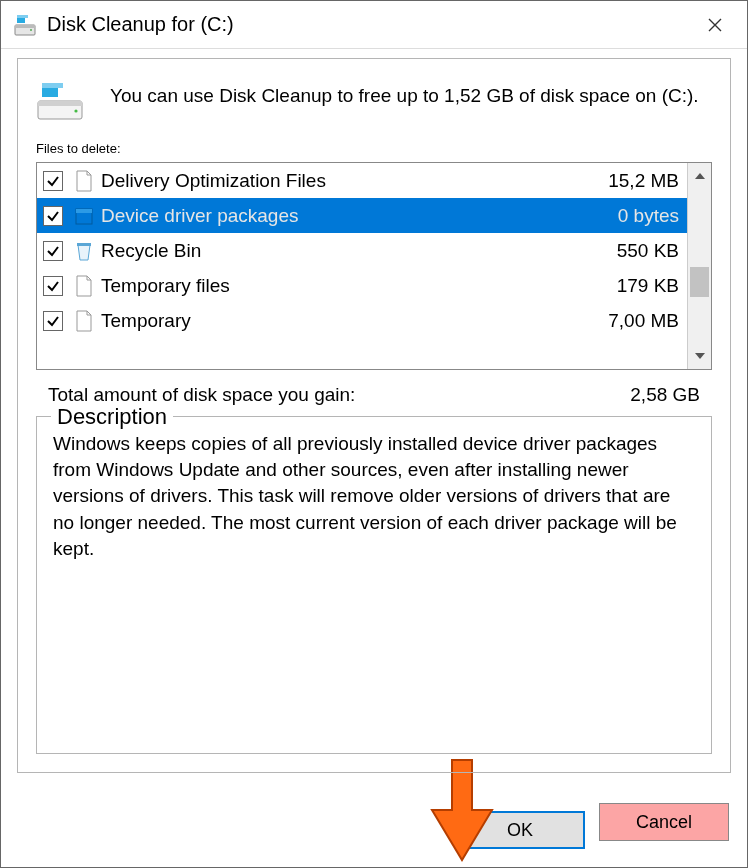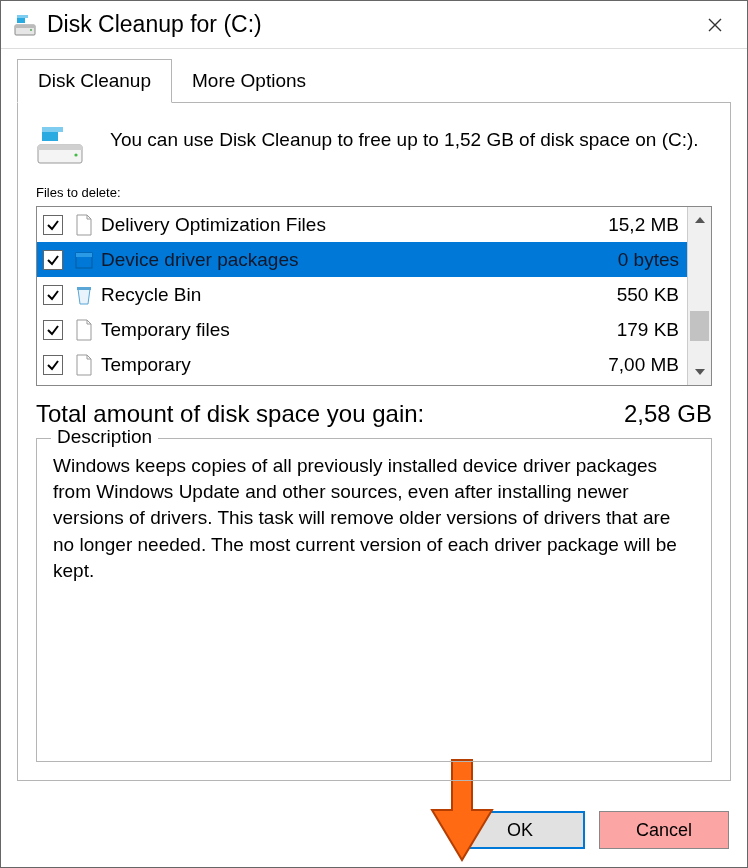--- a/index.html
+++ b/index.html
@@ -28,21 +28,21 @@
     padding: 0 12px;
     border-bottom: 1px solid #ddd;
   }
   .titlebar .app-icon {
     width: 24px;
     height: 24px;
     margin-right: 10px;
     position: relative;
   }
   .app-icon svg { width: 24px; height: 24px; display:block; }
-  .titlebar .title { font-size: 23px; flex: 1; font-weight: 400; }
+  .titlebar .title { font-size: 20px; flex: 1; font-weight: 400; }
   .close-btn {
     width: 60px;
     height: 46px;
     display: flex;
     align-items: center;
     justify-content: center;
     font-size: 22px;
     color: #333;
     cursor: pointer;
     margin-right:-10px;
@@ -94,37 +94,37 @@
   .intro { display: flex; gap: 26px; align-items: flex-start; margin-bottom: 20px;}
   .drive-icon { width: 48px; min-width:48px; }
   .drive-icon svg { width:48px; height:40px; display:block; }
   .intro-text { font-size: 19px; line-height: 1.35; padding-top:2px; }
 
   .label { font-size: 13px; margin-bottom: 6px; }
 
   .list-wrap {
     display: flex;
     border: 1px solid #888;
-    height: 180px;
+    height: 208px;
   }
   .list {
     flex: 1;
     overflow: hidden;
   }
   .row {
     display: flex;
     align-items: center;
     height: 35px;
     padding: 0 8px 0 6px;
     gap: 6px;
     font-size: 19px;
   }
   .row.selected {
     background: #0078d7;
-    color: #0f172a;
+    color: #e5e5e5;
   }
   .chk {
     width: 20px; height: 20px;
     border: 1px solid #666;
     background: #fff;
     display: inline-flex;
     align-items: center;
     justify-content: center;
     font-size: 16px;
     margin-right: 4px;
@@ -154,37 +154,37 @@
   .sb-thumb {
     position: absolute;
     left: 2px; right: 2px;
     top: 78px; height: 30px;
     background: #c2c2c2;
   }
 
   .total-row {
     display: flex;
     justify-content: space-between;
-    font-size: 24px;
-    margin: 14px 0 10px;
+    font-size: 19px;
+    margin: 14px 12px 10px;
   }
 
   .groupbox {
     border: 1px solid #b5b5b5;
     padding: 14px 16px 18px;
     position: relative;
     flex: 1;
   }
   .group-legend {
     position: absolute;
     top: -13px;
     left: 14px;
     background: #fff;
     padding: 0 6px;
-    font-size: 19px;
+    font-size: 22px;
   }
   .desc-text {
     font-size: 19px;
     line-height: 1.38;
   }
 
   .button-row {
     display: flex;
     justify-content: flex-end;
     gap: 14px;
@@ -195,20 +195,21 @@
     height: 38px;
     border: 1px solid #888;
     background: #fca5a5;
     font-size: 18px;
     cursor: pointer;
     font-family: inherit;
   }
   .btn.default {
     border: 2px solid #0078d7;
     background: #e1e1e1;
+    margin-top: 8px;
   }
 
   .arrow-annot {
     position: absolute;
     left: 426px;
     top: 706px;
     pointer-events: none;
   }
   .arrow-annot svg { width: 70px; height: 110px; display:block; }
 </style>
@@ -231,24 +232,20 @@
     <span class="title">Disk Cleanup for  (C:)</span>
     <div class="close-btn">
       <svg width="14" height="14" viewBox="0 0 14 14">
           <path d="M1 1 L13 13 M13 1 L1 13" stroke="currentColor" stroke-width="1.4"></path>
         </svg>
     </div>
   </div>
 
   <div class="client">
 
-    <div class="tabs">
-      <div class="tab active">Disk Cleanup</div>
-      <div class="tab inactive">More Options</div>
-    </div>
 
     <div class="tab-panel">
 
       <div class="intro">
         <span class="drive-icon">
           <svg viewBox="0 0 48 40">
             <rect x="2" y="20" width="44" height="18" rx="2" fill="#f4f4f4" stroke="#999"></rect>
             <rect x="2" y="20" width="44" height="5" fill="#d0d0d0"></rect>
             <circle cx="40" cy="30" r="1.6" fill="#4b4"></circle>
             <rect x="6" y="2" width="16" height="14" fill="#29abe2"></rect>

